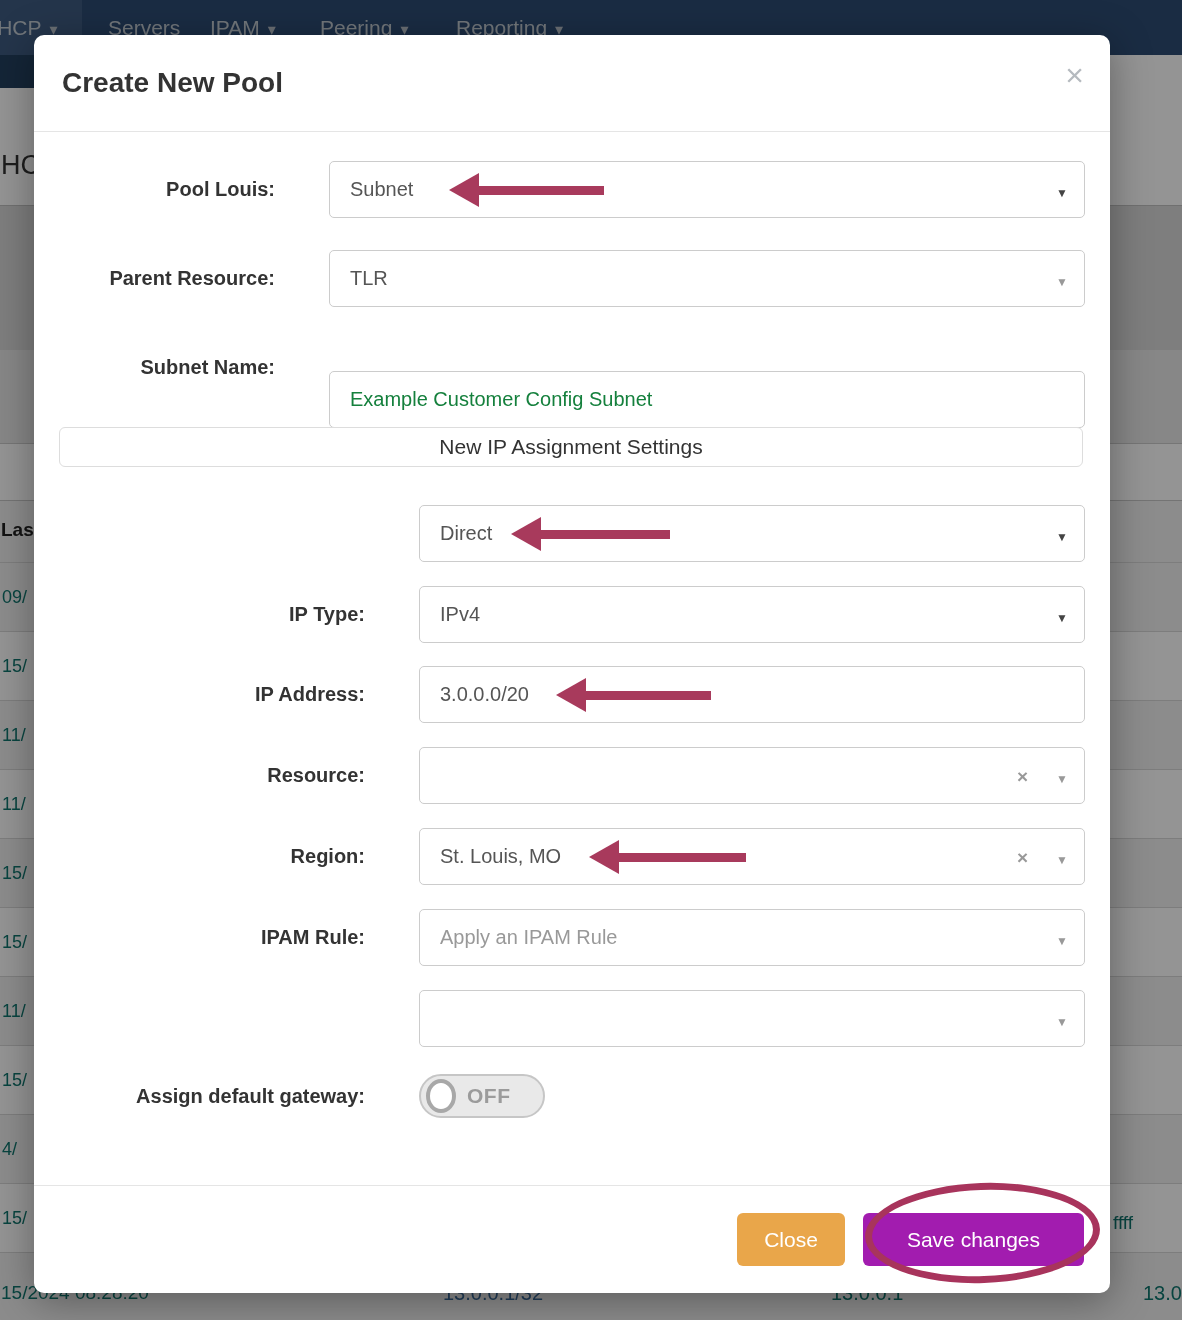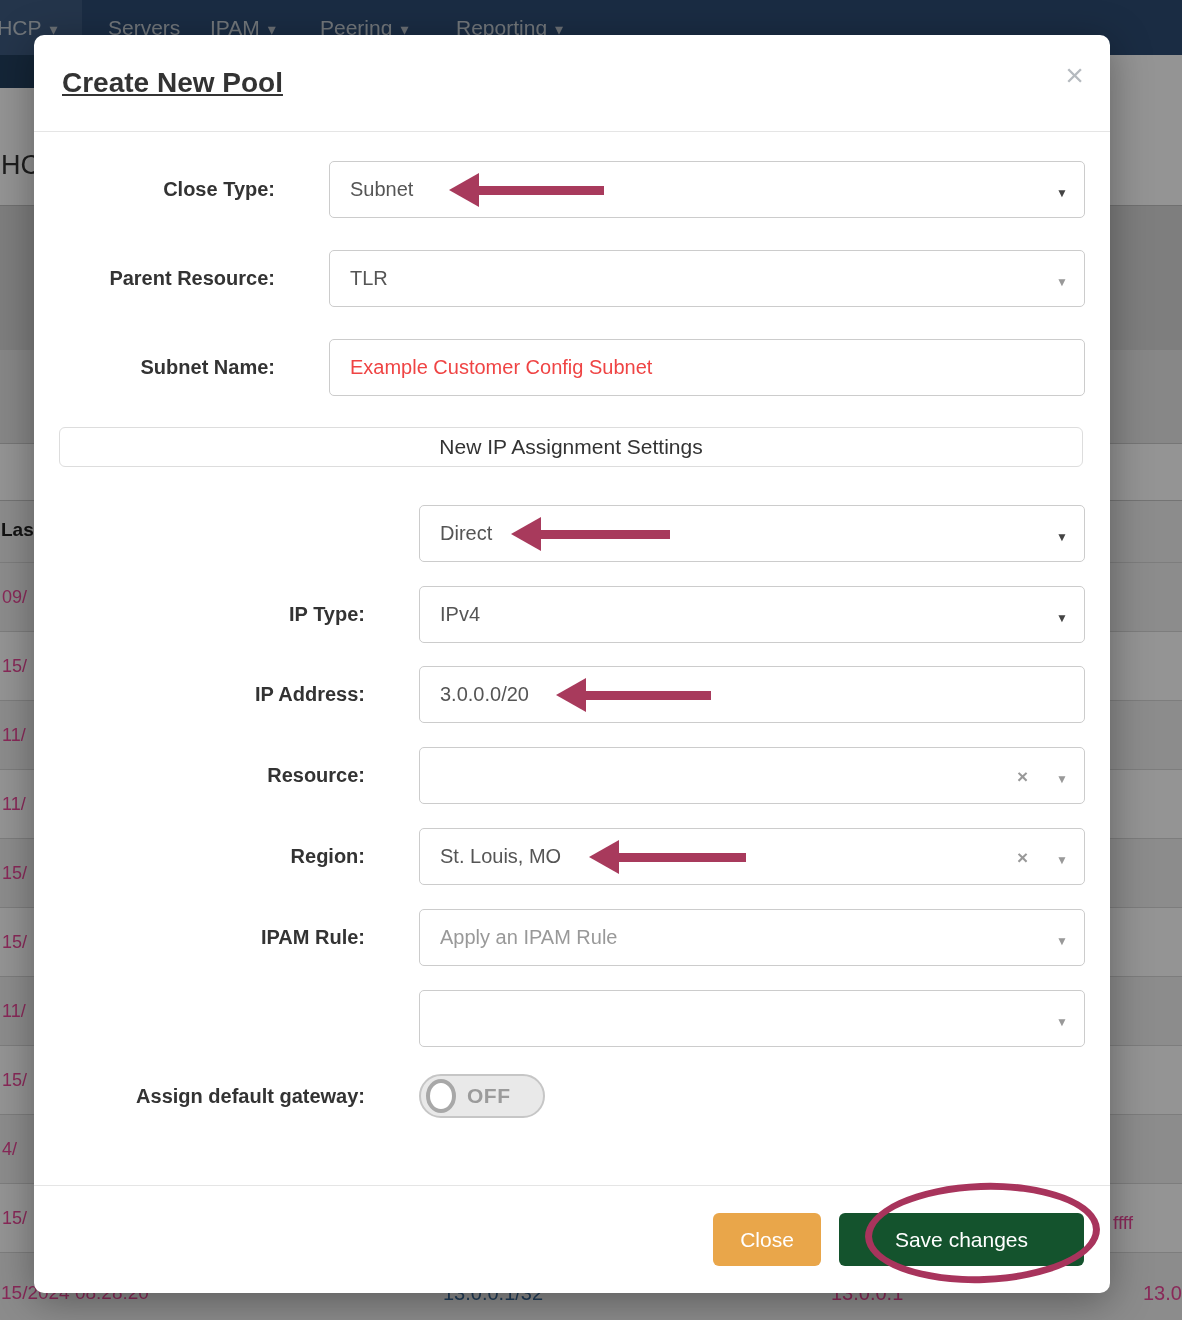--- a/index.html
+++ b/index.html
@@ -22,45 +22,45 @@
   .bg-heading { position:absolute; top:150px; left:1px; font-size:27px; font-weight:500; color:#333; }
 
   .b1 { top:55px;  height:150px; background:#fff; }
   .b2 { top:205px; height:145px; background:#d9d9d9; border-top:1px solid #c2c2c2; }
   .b3 { top:350px; height:93px;  background:#e9e9e9; }
   .b4 { top:443px; height:57px;  background:#fff; border-top:1px solid #cccccc; }
   .thead { top:500px; height:62px; background:#f1f1f1; border-top:1px solid #c9c9c9; }
   .bg-thead-text { position:absolute; top:519px; left:1px; font-size:19px; font-weight:700; color:#222; }
   .trow { height:69px; border-top:1px solid #d8d8d8; }
   .trow.odd { background:#fff; } .trow.even { background:#f1f1f1; }
-  .bg-cell { position:absolute; font-size:18px; color:#ec4899; white-space:nowrap; }
+  .bg-cell { position:absolute; font-size:18px; color:#0f766e; white-space:nowrap; }
   .bg-link { color:#3a6a9a; }
 
   
   .overlay { position:absolute; inset:0; background:rgba(0,0,0,0.42); z-index:5; }
 
   
   .modal { position:absolute; left:34px; top:35px; width:1076px; height:1258px; background:#fff;
            border-radius:10px; box-shadow:0 8px 40px rgba(0,0,0,0.35); z-index:10; }
-  .modal-title { position:absolute; left:28px; top:32px; font-size:28px; font-weight:600; color:#333;text-decoration:underline; }
+  .modal-title { position:absolute; left:28px; top:32px; font-size:28px; font-weight:600; color:#333; }
   .modal-close { position:absolute; right:26px; top:24px; font-size:32px; line-height:1;
                  color:#b5babf; cursor:pointer; }
   .modal-hr-top { position:absolute; top:96px; left:0; right:0; border-top:1px solid #e5e5e5; }
 
   .frow { position:absolute; left:25px; right:25px; height:57px; }
   .flabel { position:absolute; top:0; height:100%; display:flex; align-items:center;
             justify-content:flex-end; font-weight:700; font-size:20px; color:#333; text-align:right; }
   .la { left:0; width:216px; }
   .lb { left:0; width:306px; }
   .ctrl { position:absolute; top:0; height:57px; border:1px solid #ccc; border-radius:5px;
           background:#fff; display:flex; align-items:center; padding:0 20px;
           font-size:20px; color:#555; cursor:pointer; }
   .ca { left:270px; right:0; }
   .cb { left:360px; right:0;text-align:right; }
-  input.ctrl { cursor:text; color:#ef4444; }
+  input.ctrl { cursor:text; color:#15803d;margin-top:32px; }
   .placeholder { color:#999; }
 
   .caret { position:absolute; right:16px; top:50%; transform:translateY(-50%); }
   .caret::after { content:"▼"; font-size:12px; color:#444; }
   .caret.gray::after { color:#999; }
   .clear { position:absolute; right:56px; top:50%; transform:translateY(-50%); }
   .clear::after { content:"×"; font-size:19px; color:#999; font-weight:700; }
 
   .section-box { position:absolute; left:25px; right:27px; top:392px; height:40px;
                  border:1px solid #ddd; border-radius:6px; background:#fff;
@@ -83,21 +83,21 @@
   .toggle-text { margin-left:11px; font-size:21px; font-weight:700; color:#9b9b9b; letter-spacing:0.5px; }
 
   
   .modal-footer { position:absolute; left:0; right:0; top:1150px; height:108px;
                   border-top:1px solid #e5e5e5; display:flex; align-items:center;
                   justify-content:flex-end; padding-right:26px; gap:18px; }
   .btn { height:53px; border:none; border-radius:6px; color:#fff; font-size:21px;
          font-family:"Liberation Sans", sans-serif; display:flex; align-items:center;
          justify-content:center; cursor:pointer; }
   .btn-close { width:108px; background:#e9a64a; }
-  .btn-save  { width:245px; background:#14532d; }
+  .btn-save  { width:221px; background:#a21caf; }
   .circle-annot { position:absolute; left:831px; top:1148px; width:235px; height:100px;
                   border:7px solid #a8345c; border-radius:50%; transform:rotate(-2deg);
                   pointer-events:none; z-index:12; }
 </style>
 </head>
 <body>
 
 <div class="bg">
   <div class="band b1"></div>
   <div class="band b2"></div>
@@ -163,21 +163,21 @@
 </div>
 
 <div class="overlay"></div>
 
 <div class="modal">
   <div class="modal-title">Create New Pool</div>
   <div class="modal-close">×</div>
   <div class="modal-hr-top"></div>
 
   <div class="frow" style="top:126px">
-    <div class="flabel la">Close Type:</div>
+    <div class="flabel la">Pool Louis:</div>
     <div class="ctrl ca">
       <span>Subnet</span>
       <span class="caret"></span>
       <span class="annot-arrow" style="left:149px;width:125px"></span>
     </div>
   </div>
 
   <div class="frow" style="top:215px">
     <div class="flabel la">Parent Resource:</div>
     <div class="ctrl ca">

